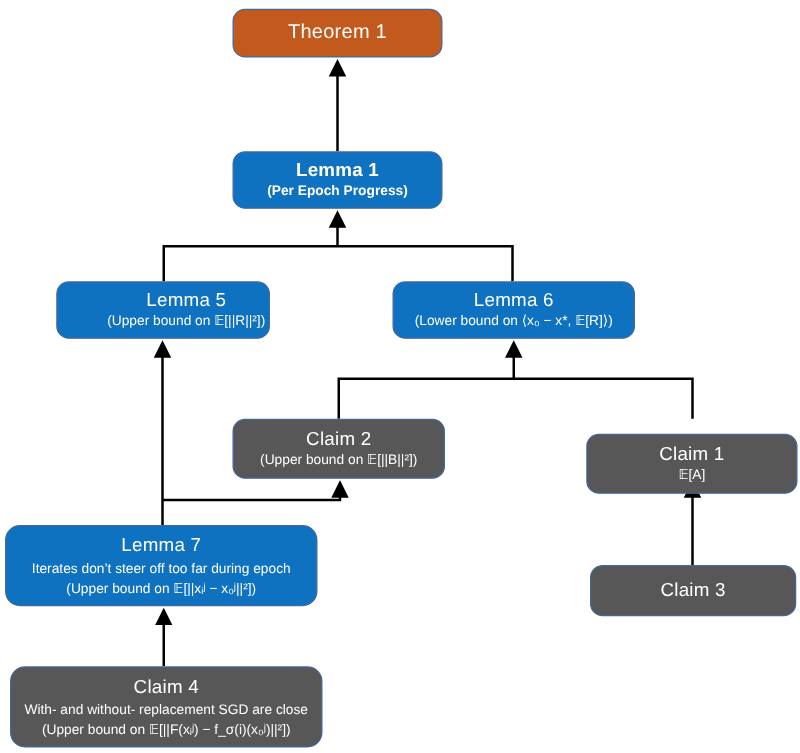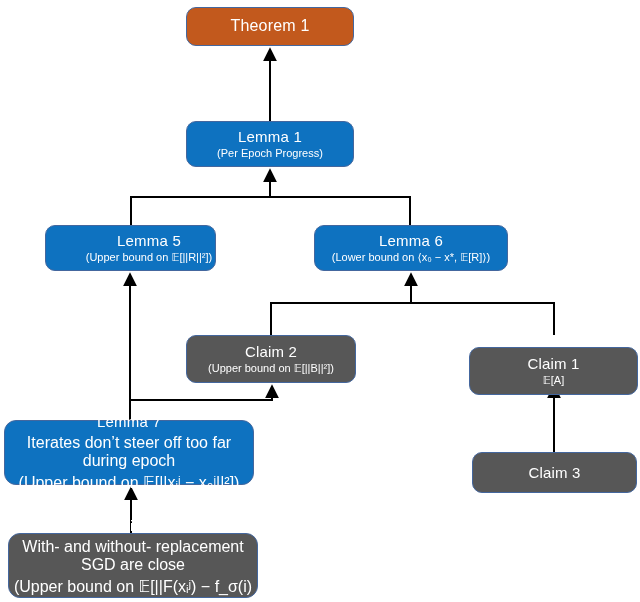--- a/index.html
+++ b/index.html
@@ -31,23 +31,23 @@
     justify-content: center;
     text-align: center;
     line-height: 1.15;
   }
   .node.theorem { background: var(--theorem, #C2591D); }
   .node.lemma   { background: var(--lemma, #0E72C0); }
   .node.claim   { background: var(--claim, #575757); }
   .node-title    { font-size: 15px; letter-spacing: .2px; }
   .node-title.lg { font-size: 16px; }
   .node-subtitle { font-size: 11px; margin-top: 2px; }
-  .node-desc     { font-size: 16px; margin-top: 4px; }
+  .node-desc     { font-size: 11px; margin-top: 4px; }
   .node.tall { border-radius: 12px; }
-  .node.tall .node-subtitle { margin-top: 3px; font-size: 16px; }
+  .node.tall .node-subtitle { margin-top: 3px; font-size: 11px; text-align: right; }
 </style>
 </head>
 <body>
 
 <div class="canvas">
 
   <svg class="edges-layer" viewBox="0 0 640 602" xmlns="http://www.w3.org/2000/svg">
     <defs>
       <marker id="arrow" viewBox="0 0 10 10" refX="8" refY="5" markerWidth="7" markerHeight="7" orient="auto-start-reverse">
         <path d="M0,0 L10,5 L0,10 z" class="arrowhead"></path>
@@ -68,21 +68,21 @@
 
     <path class="edge" d="M131,533 L131,489" marker-end="url(#arrow)"></path>
 
     <path class="edge" d="M554,452 L554,387" marker-end="url(#arrow)"></path>
   </svg>
 
   <div class="node theorem" style="left:186px; top:7px; width:168px; height:39px;">
     <div class="node-title lg">Theorem 1</div>
   </div>
 
-  <div class="node lemma" style="left:186px; top:121px; width:168px; height:46px;">
+  <div class="node lemma" style="left:186px; top:121px; width:168px; height:46px;font-weight:bold;">
     <div class="node-title">Lemma 1</div>
     <div class="node-subtitle">(Per Epoch Progress)</div>
   </div>
 
   <div class="node lemma" style="left:45px; top:225px; width:171px; height:46px;padding-left:37px;">
     <div class="node-title">Lemma 5</div>
     <div class="node-subtitle">(Upper bound on 𝔼[||R||²])</div>
   </div>
 
   <div class="node lemma" style="left:314px; top:225px; width:194px; height:46px;">

